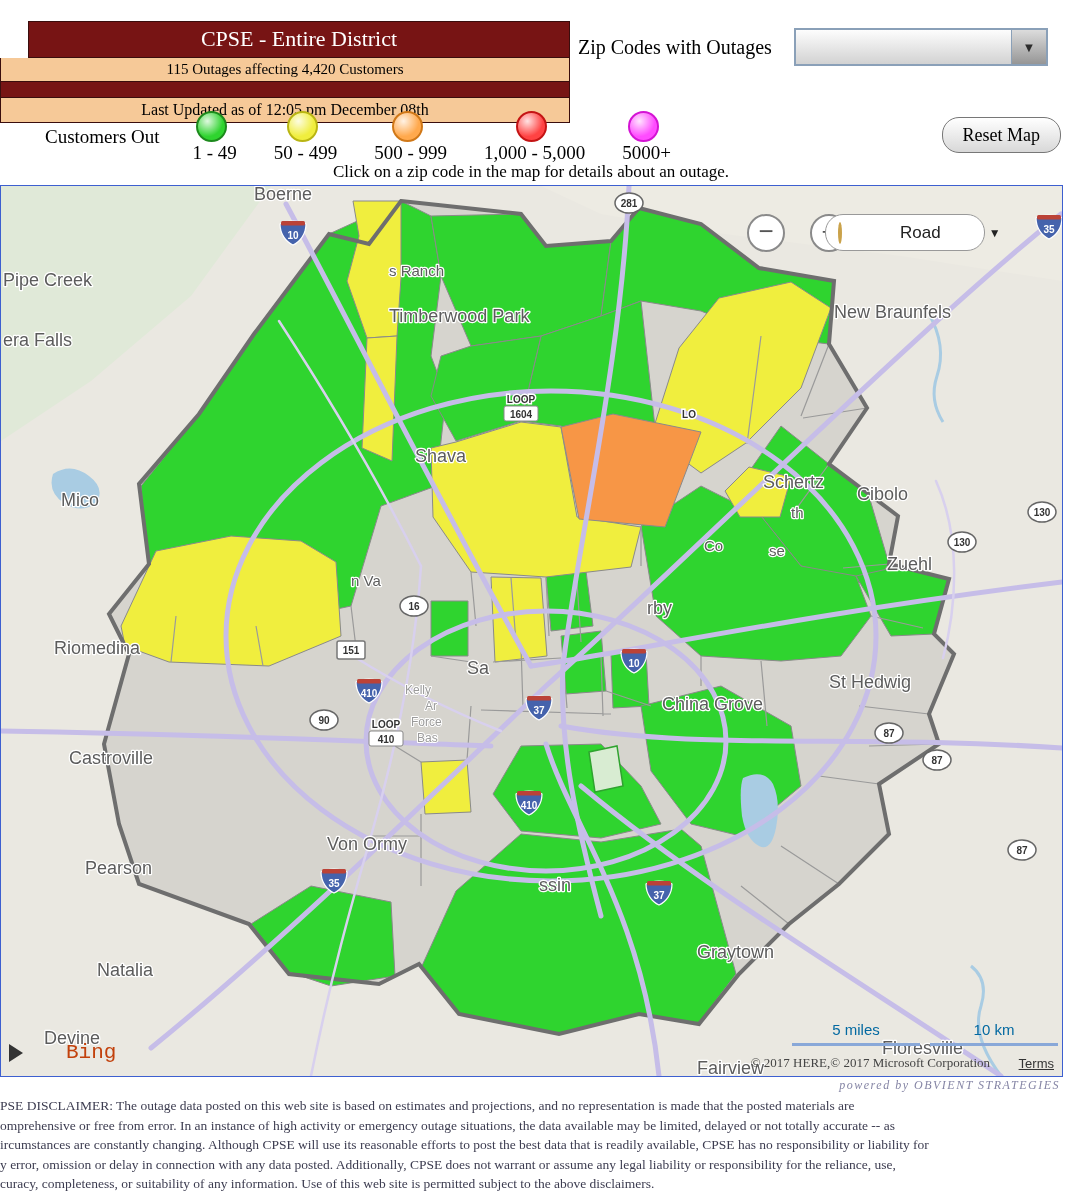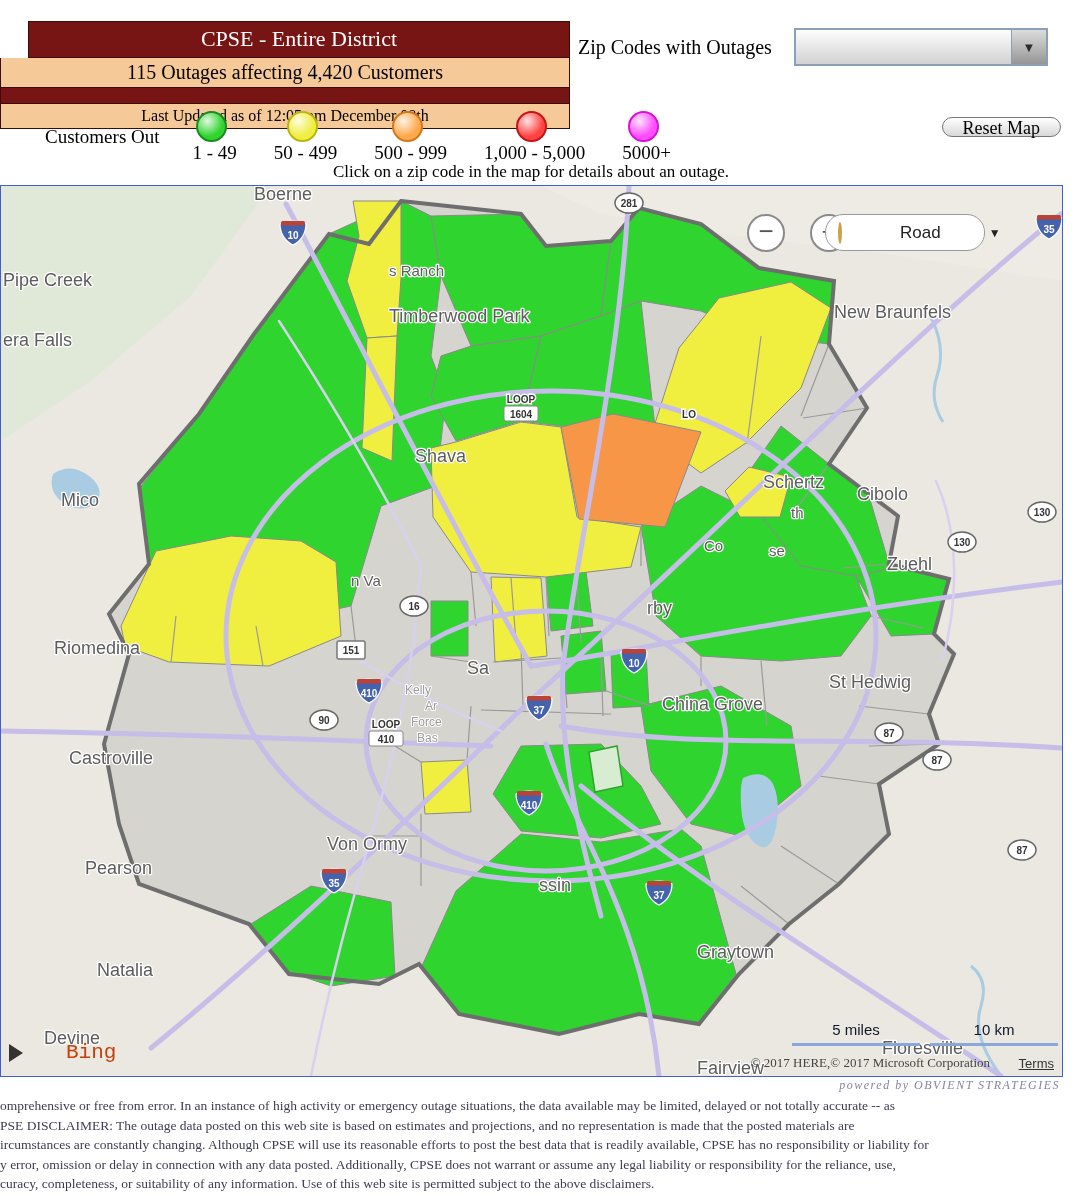--- a/index.html
+++ b/index.html
@@ -5,39 +5,39 @@
   html,body{margin:0;padding:0;}
   body{
     width:1089px;height:1200px;position:relative;background:#ffffff;
     font-family:"Liberation Serif",serif;overflow:hidden;
   }
   
   .header-area{position:absolute;top:8px;left:0;width:570px;margin-top:13px;}
   .bar{box-sizing:border-box;border:1px solid #3a0d0d;border-top:none;text-align:center;}
   .title-bar{margin-left:28px;background:var(--c-maroon);color:#fff;font-size:22px;
     padding:4px 0 5px;border-top:1px solid #3a0d0d;}
-  .subtitle-bar{background:var(--c-tan);color:#000;font-size:20px;padding:3px 0;}
+  .subtitle-bar{background:var(--c-tan);color:#000;font-size:15px;padding:3px 0;}
   .maroon-strip{height:16px;background:var(--c-maroon);}
   .updated-bar{background:var(--c-tan);color:#000;font-size:16px;padding:3px 12px;}
   
   .zip-area{position:absolute;top:28px;left:578px;display:flex;align-items:center;gap:22px;}
   .zip-label{font-size:20px;color:#000;}
   .zip-dd{width:250px;height:34px;border:2px solid #8aa0b8;background:linear-gradient(#fdfdfd,#d2d2d2);
     display:flex;align-items:center;cursor:pointer;}
   .zip-dd-btn{margin-left:auto;width:34px;height:100%;background:linear-gradient(#dcdcdc,#969696);
     border-left:1px solid #8aa0b8;display:flex;align-items:center;justify-content:center;
     color:#2c2c2c;font-size:13px;font-family:"Liberation Sans",sans-serif;}
   
   .legend-row{position:absolute;top:112px;left:0;width:1062px;height:50px;display:flex;align-items:center;}
   .legend-title{margin-left:45px;font-size:19px;}
   .legend-items{display:flex;align-items:center;margin-left:26px;}
   .legend-item{display:flex;align-items:center;margin-right:30px;flex-direction:column;}
   .dot{width:27px;height:27px;border-radius:50%;border:2px solid #555;display:inline-block;}
   .legend-item .lbl{font-size:19px;margin-left:7px;}
-  .reset-btn{position:absolute;right:28px;top:117px;height:20px;padding:0 20px;
+  .reset-btn{position:absolute;right:28px;top:117px;height:36px;padding:0 20px;
     border:1px solid #777;border-radius:17px;background:linear-gradient(#ffffff,#d8d8d8);
     font-family:"Liberation Serif",serif;font-size:18px;color:#000;cursor:pointer;}
   .instruction{position:absolute;top:162px;left:0;width:1062px;text-align:center;font-size:17px;color:#000;}
   
   .map-wrap{position:absolute;top:185px;left:0;width:1061px;height:890px;border:1px solid #3d5fd0;background:#eae8e1;}
   .map-wrap svg{position:absolute;left:0;top:0;}
   .z{stroke:#8a8a8a;stroke-width:1;}
   .z-g{fill:var(--c-green);}
   .z-y{fill:var(--c-yellow);}
   .z-o{fill:var(--c-orange);}
@@ -60,21 +60,21 @@
     font-family:"Liberation Sans",sans-serif;font-size:17px;color:#222;cursor:pointer;gap:48px;}
   .globe{width:22px;height:22px;border-radius:50%;border:2px solid #caa24a;
     background:linear-gradient(135deg,#eef4fb,#cfe0f0);box-sizing:border-box;}
   .style-dd .style-label{flex:1;margin-left:10px;}
   .dd-caret{font-size:12px;color:#222;}
   .bing-logo{position:absolute;left:8px;bottom:12px;display:flex;align-items:center;
     font-family:Liberation Mono, monospace;font-size:21px;color:#c2410c;cursor:pointer;gap:36px;}
   .bing-tri{width:0;height:0;border-top:9px solid transparent;border-bottom:9px solid transparent;
     border-left:14px solid #333;margin-right:7px;}
   .scale{position:absolute;right:4px;bottom:30px;display:flex;gap:10px;
-    font-family:"Liberation Sans",sans-serif;font-size:15px;color:#0f172a;}
+    font-family:"Liberation Sans",sans-serif;font-size:15px;color:#0369a1;}
   .seg{width:128px;text-align:center;border-bottom:3px solid #89a8d8;padding-bottom:5px;}
   .attribution{position:absolute;right:72px;bottom:5px;font-family:Liberation Serif, serif;
     font-size:13px;color:#444;}
   .terms{position:absolute;right:8px;bottom:5px;font-family:"Liberation Sans",sans-serif;
     font-size:13px;color:#333;text-decoration:underline;cursor:pointer;}
   
   .powered{position:absolute;top:1078px;left:0;width:1060px;text-align:right;
     font-size:12px;letter-spacing:1.5px;color:#8585a5;font-style:italic;}
   .disclaimer{position:absolute;top:1096px;left:0;width:1089px;color:#3c3c50;}
   .dline{font-size:13.5px;line-height:19.5px;white-space:nowrap;overflow:hidden;}
@@ -341,18 +341,18 @@
   <div class="scale">
     <div class="seg">5 miles</div>
     <div class="seg">10 km</div>
   </div>
   <div class="attribution">© 2017 HERE,© 2017 Microsoft Corporation</div>
   <div class="terms">Terms</div>
 </div>
 
 <div class="powered">powered by OBVIENT STRATEGIES</div>
 <div class="disclaimer">
+    <div class="dline">PSE DISCLAIMER:   The outage data posted on this web site is based on estimates and projections, and no representation is made that the posted materials are</div>
     <div class="dline">omprehensive or free from error.  In an instance of high activity or emergency outage situations, the data available may be limited, delayed or not totally accurate -- as</div>
-    <div class="dline">PSE DISCLAIMER:   The outage data posted on this web site is based on estimates and projections, and no representation is made that the posted materials are</div>
     <div class="dline">ircumstances are constantly changing.  Although CPSE will use its reasonable efforts to post the best data that is readily available, CPSE has no responsibility or liability for</div>
     <div class="dline">y error, omission or delay in connection with any data posted.  Additionally, CPSE does not warrant or assume any legal liability or responsibility for the reliance, use,</div>
     <div class="dline">curacy, completeness, or suitability of any information.  Use of this web site is permitted subject to the above disclaimers.</div>
   </div>
 
 </body></html>

